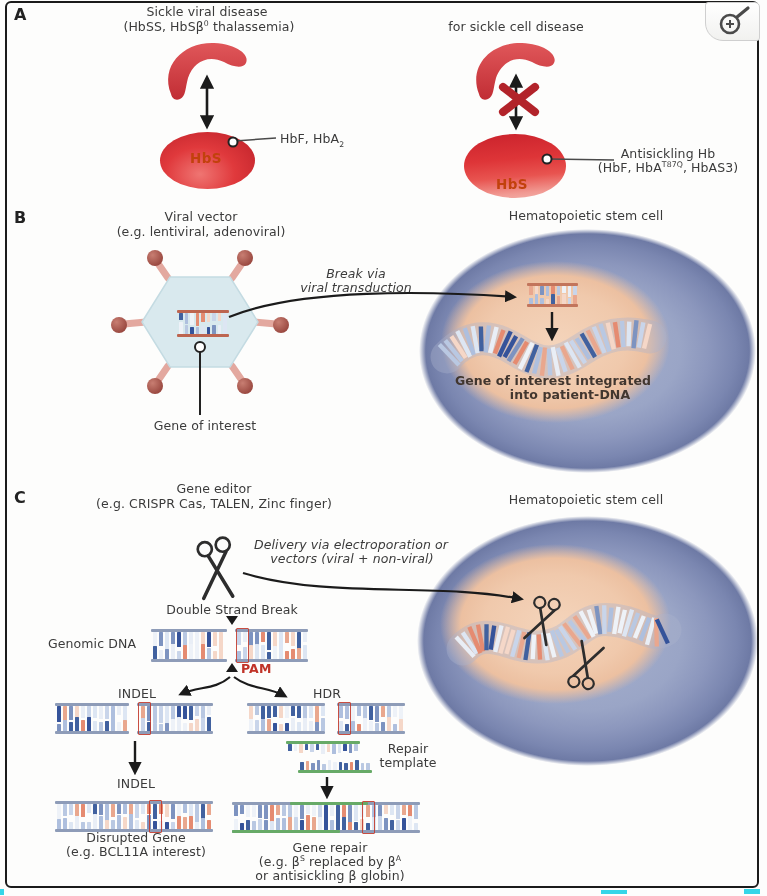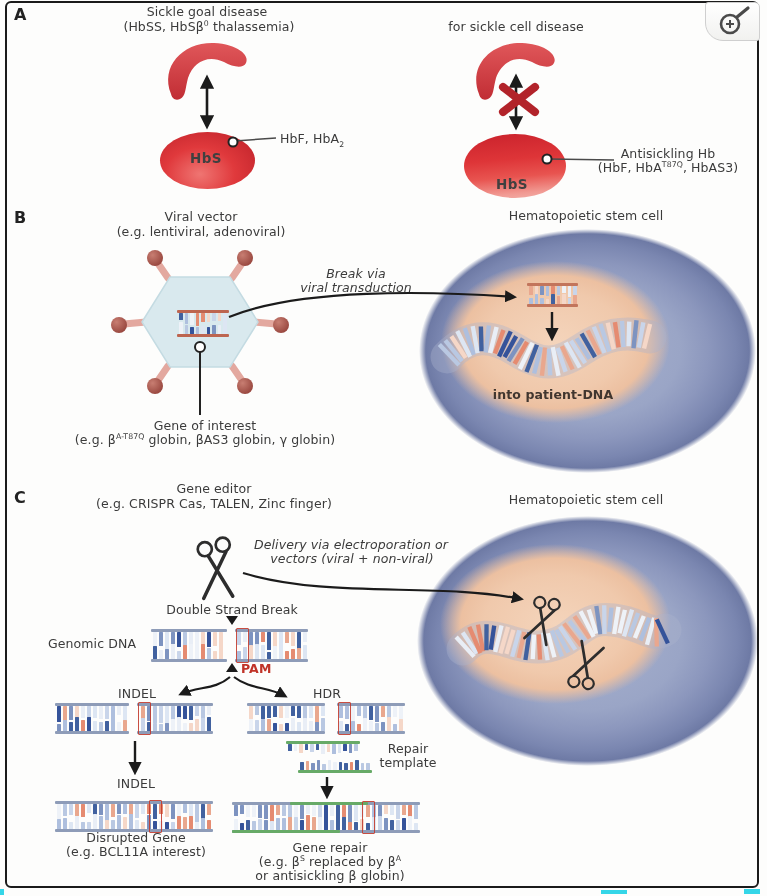--- a/index.html
+++ b/index.html
@@ -22,21 +22,21 @@
   .hbs{position:absolute;z-index:1;border-radius:50%;}
   #hbsL{left:160px;top:132px;width:95px;height:57px;
         background:radial-gradient(ellipse at 42% 74%,#ef7572 0%,#e0393c 45%,#ba1f28 100%);}
   #hbsR{left:464px;top:134px;width:102px;height:64px;
         background:linear-gradient(175deg,#cd252e 6%,#de3538 40%,#e85450 65%,#f19a93 88%,#f3b1aa 100%);}
   .art{position:absolute;left:0;top:0;z-index:2;pointer-events:none;}
   .txt{position:absolute;z-index:4;font-size:12.5px;line-height:1.15;white-space:nowrap;letter-spacing:.1px;}
   .ctr{transform:translateX(-50%);}
   .it{font-style:italic;}
   .plab{font-size:16px;font-weight:bold;color:#222;}
-  .white-label{color:#404040;font-weight:bold;font-size:13.5px;letter-spacing:.5px;}
+  .white-label{color:#c2410c;font-weight:bold;font-size:13.5px;letter-spacing:.5px;}
   .redtxt{color:#c03328;font-weight:bold;}
   .intg{font-weight:bold;color:#41362f;}
   sup,sub{font-size:.62em;line-height:0;}
   .ladder{position:absolute;z-index:3;}
   .ladder .rail{position:absolute;height:3px;border-radius:1px;}
   .ladder .bar{position:absolute;border-radius:.5px;}
   .ladder .redbox{position:absolute;top:-1px;bottom:-1px;width:13px;border:1.6px solid rgba(194,59,46,.9);
         border-radius:1px;box-sizing:border-box;}
   .waveBase{fill:none;stroke:#aab4cd;stroke-width:33;stroke-linecap:round;opacity:.38;}
   .arr2{stroke:#1b1b1b;stroke-width:2.6;marker-start:url(#mA);marker-end:url(#mA);}
@@ -587,38 +587,38 @@
         <div class="bar" style="left: 170px; bottom: 3px; width: 4px; height: 12.5139px; background: rgb(53, 83, 154);"></div>
         <div class="bar" style="left: 176px; top: 3px; width: 4px; height: 13.9531px; background: rgb(229, 139, 113);"></div>
         <div class="bar" style="left: 176px; bottom: 3px; width: 4px; height: 13.6427px; background: rgb(238, 242, 248);"></div>
         <div class="bar" style="left: 182px; top: 3px; width: 4px; height: 14.2934px; background: rgb(185, 200, 226);"></div>
         <div class="bar" style="left: 182px; bottom: 3px; width: 4px; height: 7.18531px; background: rgb(221, 230, 243);"></div>
         <div class="redbox" style="left: 130px;"></div>
       </div>
     </div>
 
   <div class="txt plab" style="left:14px;top:6px">A</div>
-  <div class="txt ctr" style="left:207px;top:5px">Sickle goal disease</div>
+  <div class="txt ctr" style="left:207px;top:5px">Sickle viral disease</div>
   <div class="txt ctr" style="left:209px;top:20px"><span>(HbSS, HbSβ</span><sup>0</sup><span> thalassemia)</span></div>
   <div class="txt ctr" style="left:516px;top:20px">for sickle cell disease</div>
   <div class="txt" style="left:280px;top:132px"><span>HbF, HbA</span><sub>2</sub></div>
   <div class="txt ctr white-label" style="left:206px;top:151px">HbS</div>
   <div class="txt ctr white-label" style="left:512px;top:177px">HbS</div>
   <div class="txt ctr" style="left:668px;top:147px">Antisickling Hb</div>
   <div class="txt ctr" style="left:668px;top:161px"><span>(HbF, HbA</span><sup>T87Q</sup><span>, HbAS3)</span></div>
 
   <div class="txt plab" style="left:14px;top:209px">B</div>
   <div class="txt ctr" style="left:201px;top:210px">Viral vector</div>
   <div class="txt ctr" style="left:201px;top:225px">(e.g. lentiviral, adenoviral)</div>
   <div class="txt ctr it" style="left:356px;top:267px">Break via</div>
   <div class="txt ctr it" style="left:356px;top:281px">viral transduction</div>
   <div class="txt ctr" style="left:586px;top:209px">Hematopoietic stem cell</div>
   <div class="txt ctr" style="left:205px;top:419px">Gene of interest</div>
-  <div class="txt ctr" style="left:205px;top:433px"><span>(e.g. β</span><sup>A-T87Q</sup><span> globin, βAS3 globin, γ globin)</span></div>
-  <div class="txt ctr intg" style="left:553px;top:388px">into patient-DNA</div>
+  <div class="txt ctr intg" style="left:553px;top:374px">Gene of interest integrated</div>
+  <div class="txt ctr intg" style="left:570px;top:388px">into patient-DNA</div>
 
   <div class="txt plab" style="left:14px;top:489px">C</div>
   <div class="txt ctr" style="left:214px;top:482px">Gene editor</div>
   <div class="txt ctr" style="left:214px;top:497px">(e.g. CRISPR Cas, TALEN, Zinc finger)</div>
   <div class="txt ctr it" style="left:351px;top:538px">Delivery via electroporation or</div>
   <div class="txt ctr it" style="left:352px;top:552px">vectors (viral + non-viral)</div>
   <div class="txt ctr" style="left:586px;top:493px">Hematopoietic stem cell</div>
   <div class="txt ctr" style="left:232px;top:603px">Double Strand Break</div>
   <div class="txt ctr" style="left:92px;top:637px">Genomic DNA</div>
   <div class="txt redtxt" style="left:241px;top:662px">PAM</div>

